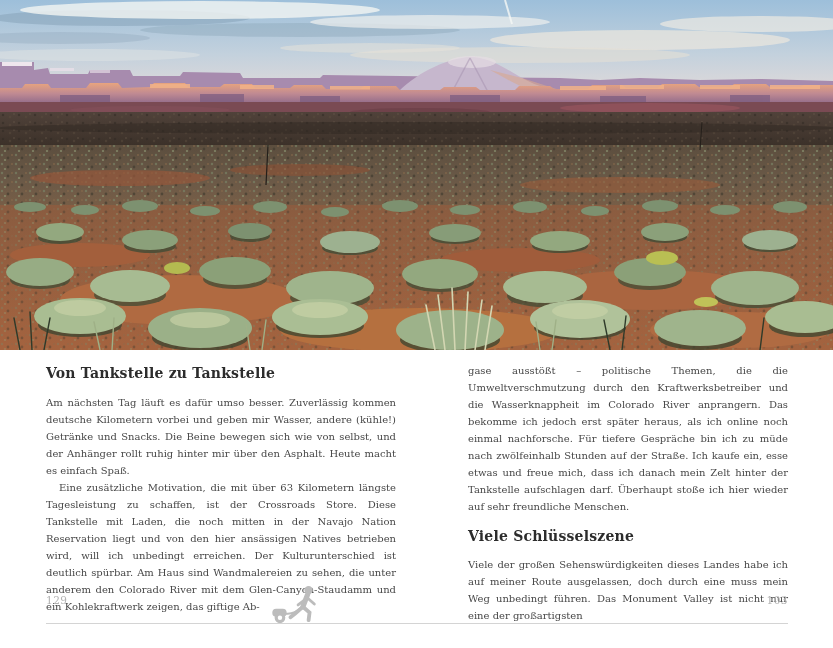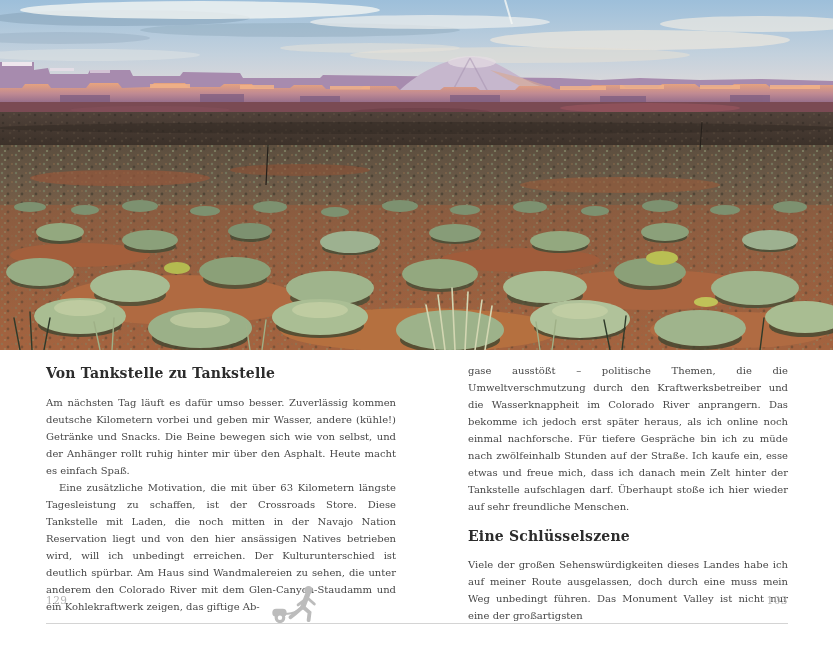--- a/index.html
+++ b/index.html
@@ -274,21 +274,21 @@
   </svg>
 
   <div class="col col-left">
     <h2 class="heading">Von Tankstelle zu Tankstelle</h2>
     <p class="para" lang="de">Am nächsten Tag läuft es dafür umso besser. Zuverlässig kommen deutsche Kilometern vorbei und geben mir Wasser, andere (kühle!) Getränke und Snacks. Die Beine bewegen sich wie von selbst, und der Anhänger rollt ruhig hinter mir über den Asphalt. Heute macht es einfach Spaß.</p>
     <p class="para indent" lang="de">Eine zusätzliche Motivation, die mit über 63 Kilometern längste Tagesleistung zu schaffen, ist der Crossroads Store. Diese Tankstelle mit Laden, die noch mitten in der Navajo Nation Reservation liegt und von den hier ansässigen Natives betrieben wird, will ich unbedingt erreichen. Der Kulturunterschied ist deutlich spürbar. Am Haus sind Wandmalereien zu sehen, die unter anderem den Colorado River mit dem Glen-Canyon-Staudamm und ein Kohlekraftwerk zeigen, das giftige Ab-</p>
   </div>
 
   <div class="col col-right">
     <p class="para" lang="de">gase ausstößt – politische Themen, die die Umweltverschmutzung durch den Kraftwerksbetreiber und die Wasserknappheit im Colorado River anprangern. Das bekomme ich jedoch erst später heraus, als ich online noch einmal nachforsche. Für tiefere Gespräche bin ich zu müde nach zwölfeinhalb Stunden auf der Straße. Ich kaufe ein, esse etwas und freue mich, dass ich danach mein Zelt hinter der Tankstelle aufschlagen darf. Überhaupt stoße ich hier wieder auf sehr freundliche Menschen.</p>
-    <h2 class="heading2">Eine Schlüsselszene</h2>
+    <h2 class="heading2">Viele Schlüsselszene</h2>
     <p class="para" lang="de">Viele der großen Sehenswürdigkeiten dieses Landes habe ich auf meiner Route ausgelassen, doch durch eine muss mein Weg unbedingt führen. Das Monument Valley ist nicht nur eine der großartigsten</p>
   </div>
 
   <span class="folio folio-left">129</span>
   <span class="folio folio-right">103</span>
 
   <svg class="footer-icon" viewBox="0 0 76 44" aria-hidden="true">
     <g fill="none" stroke="#bcbcbc" stroke-linecap="round">
 
       <path d="M39,27 C33,33 28,34 22,33" stroke-width="2"></path>

